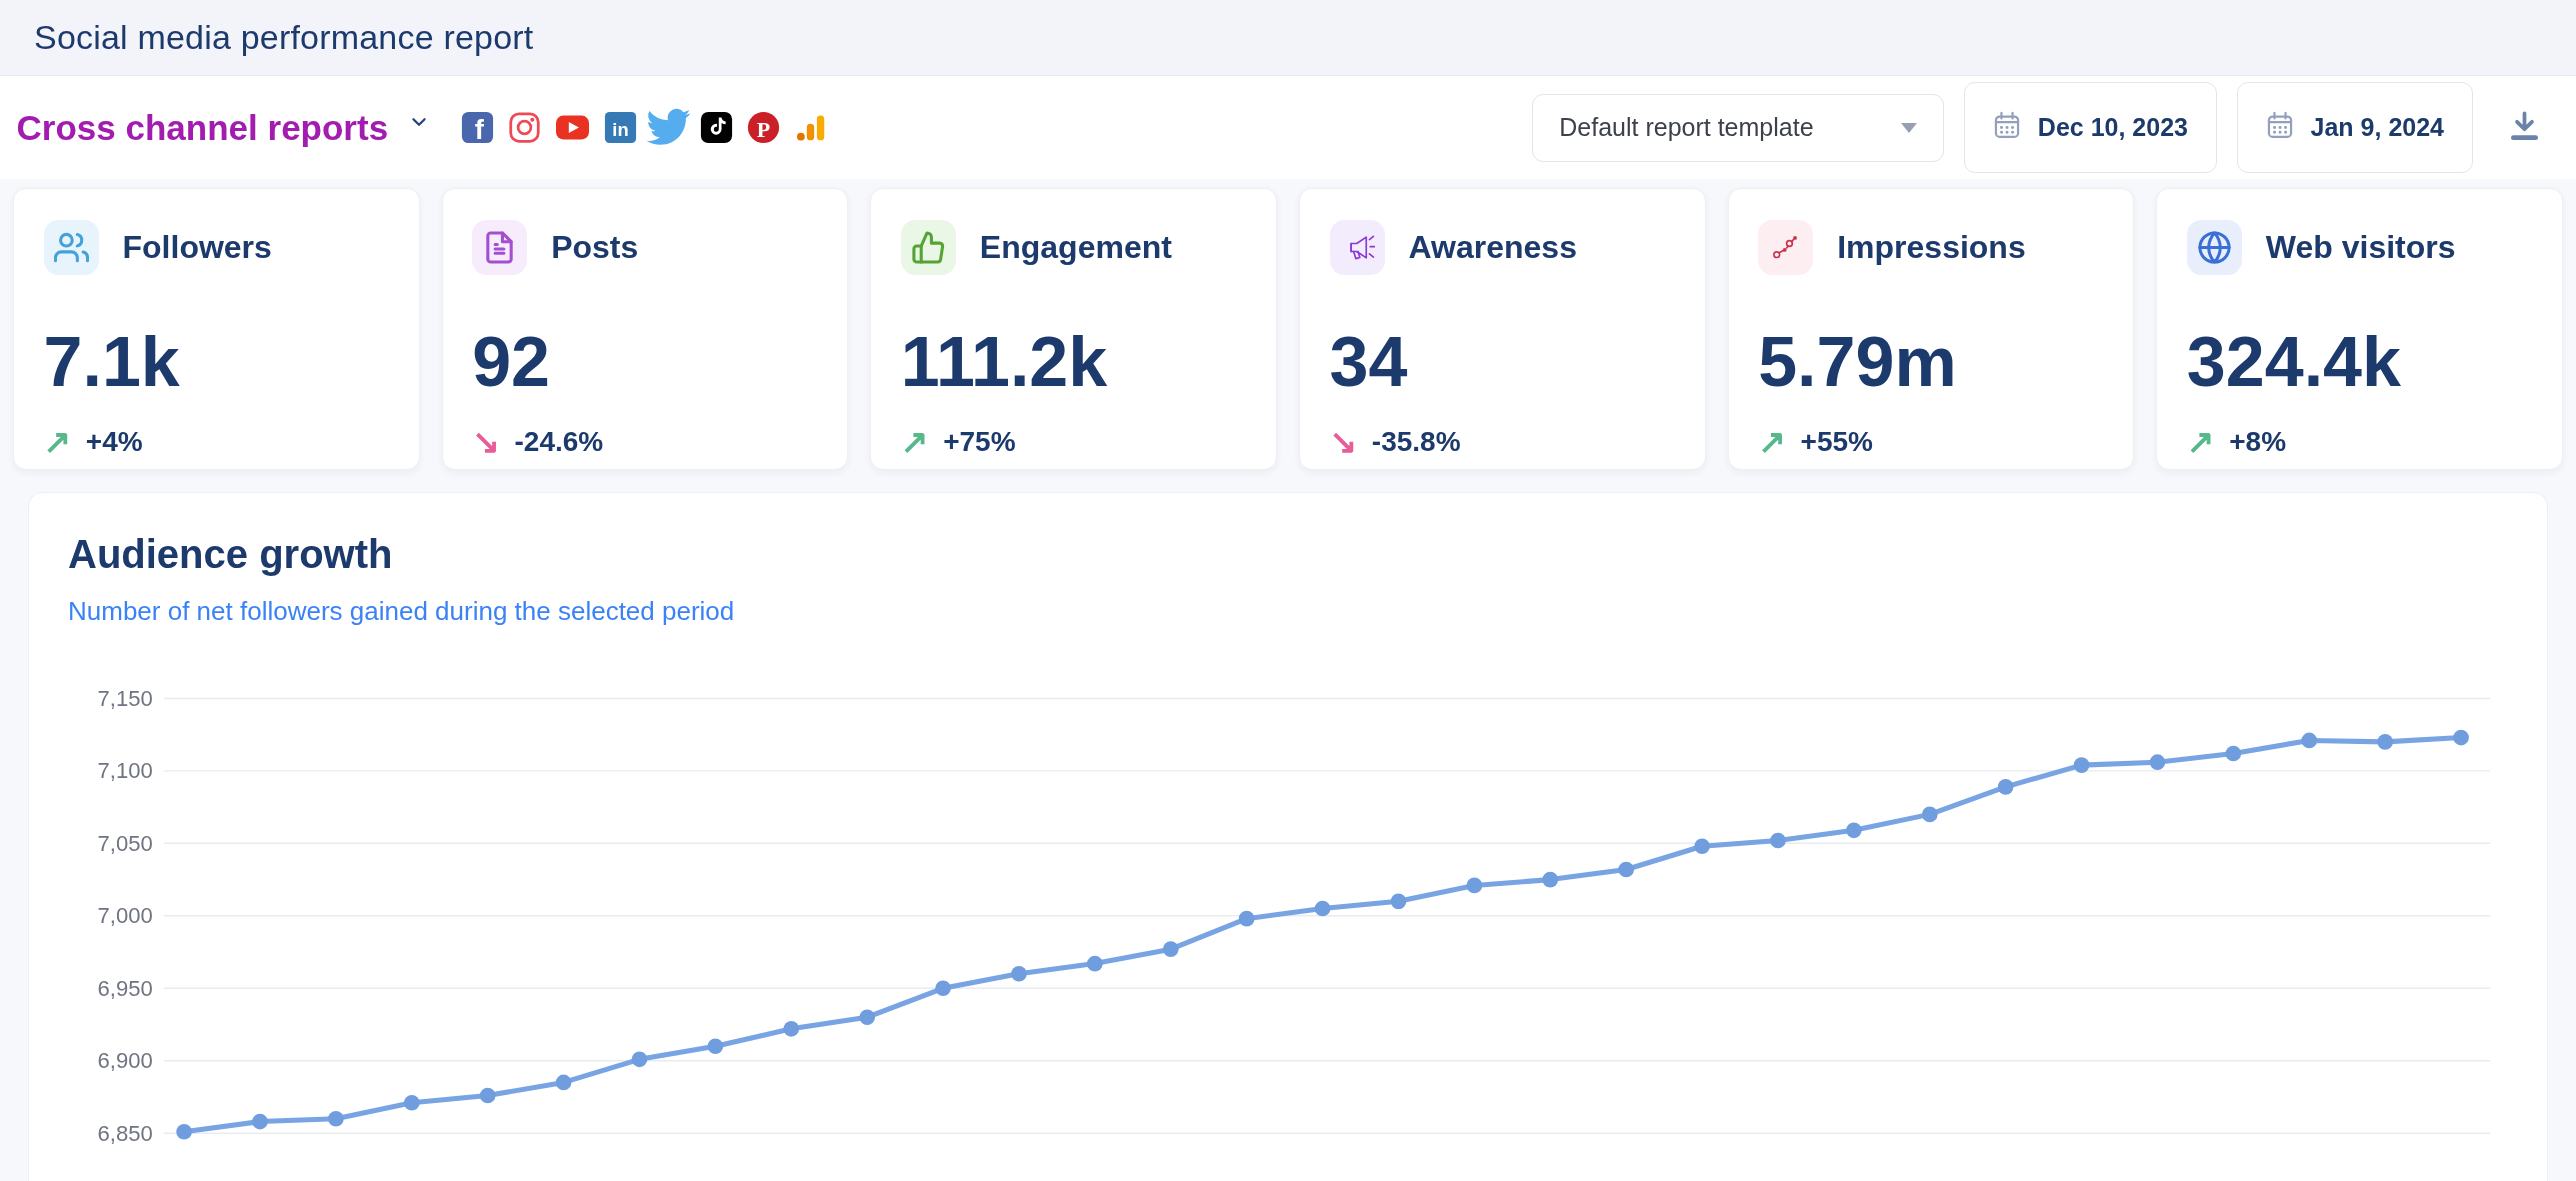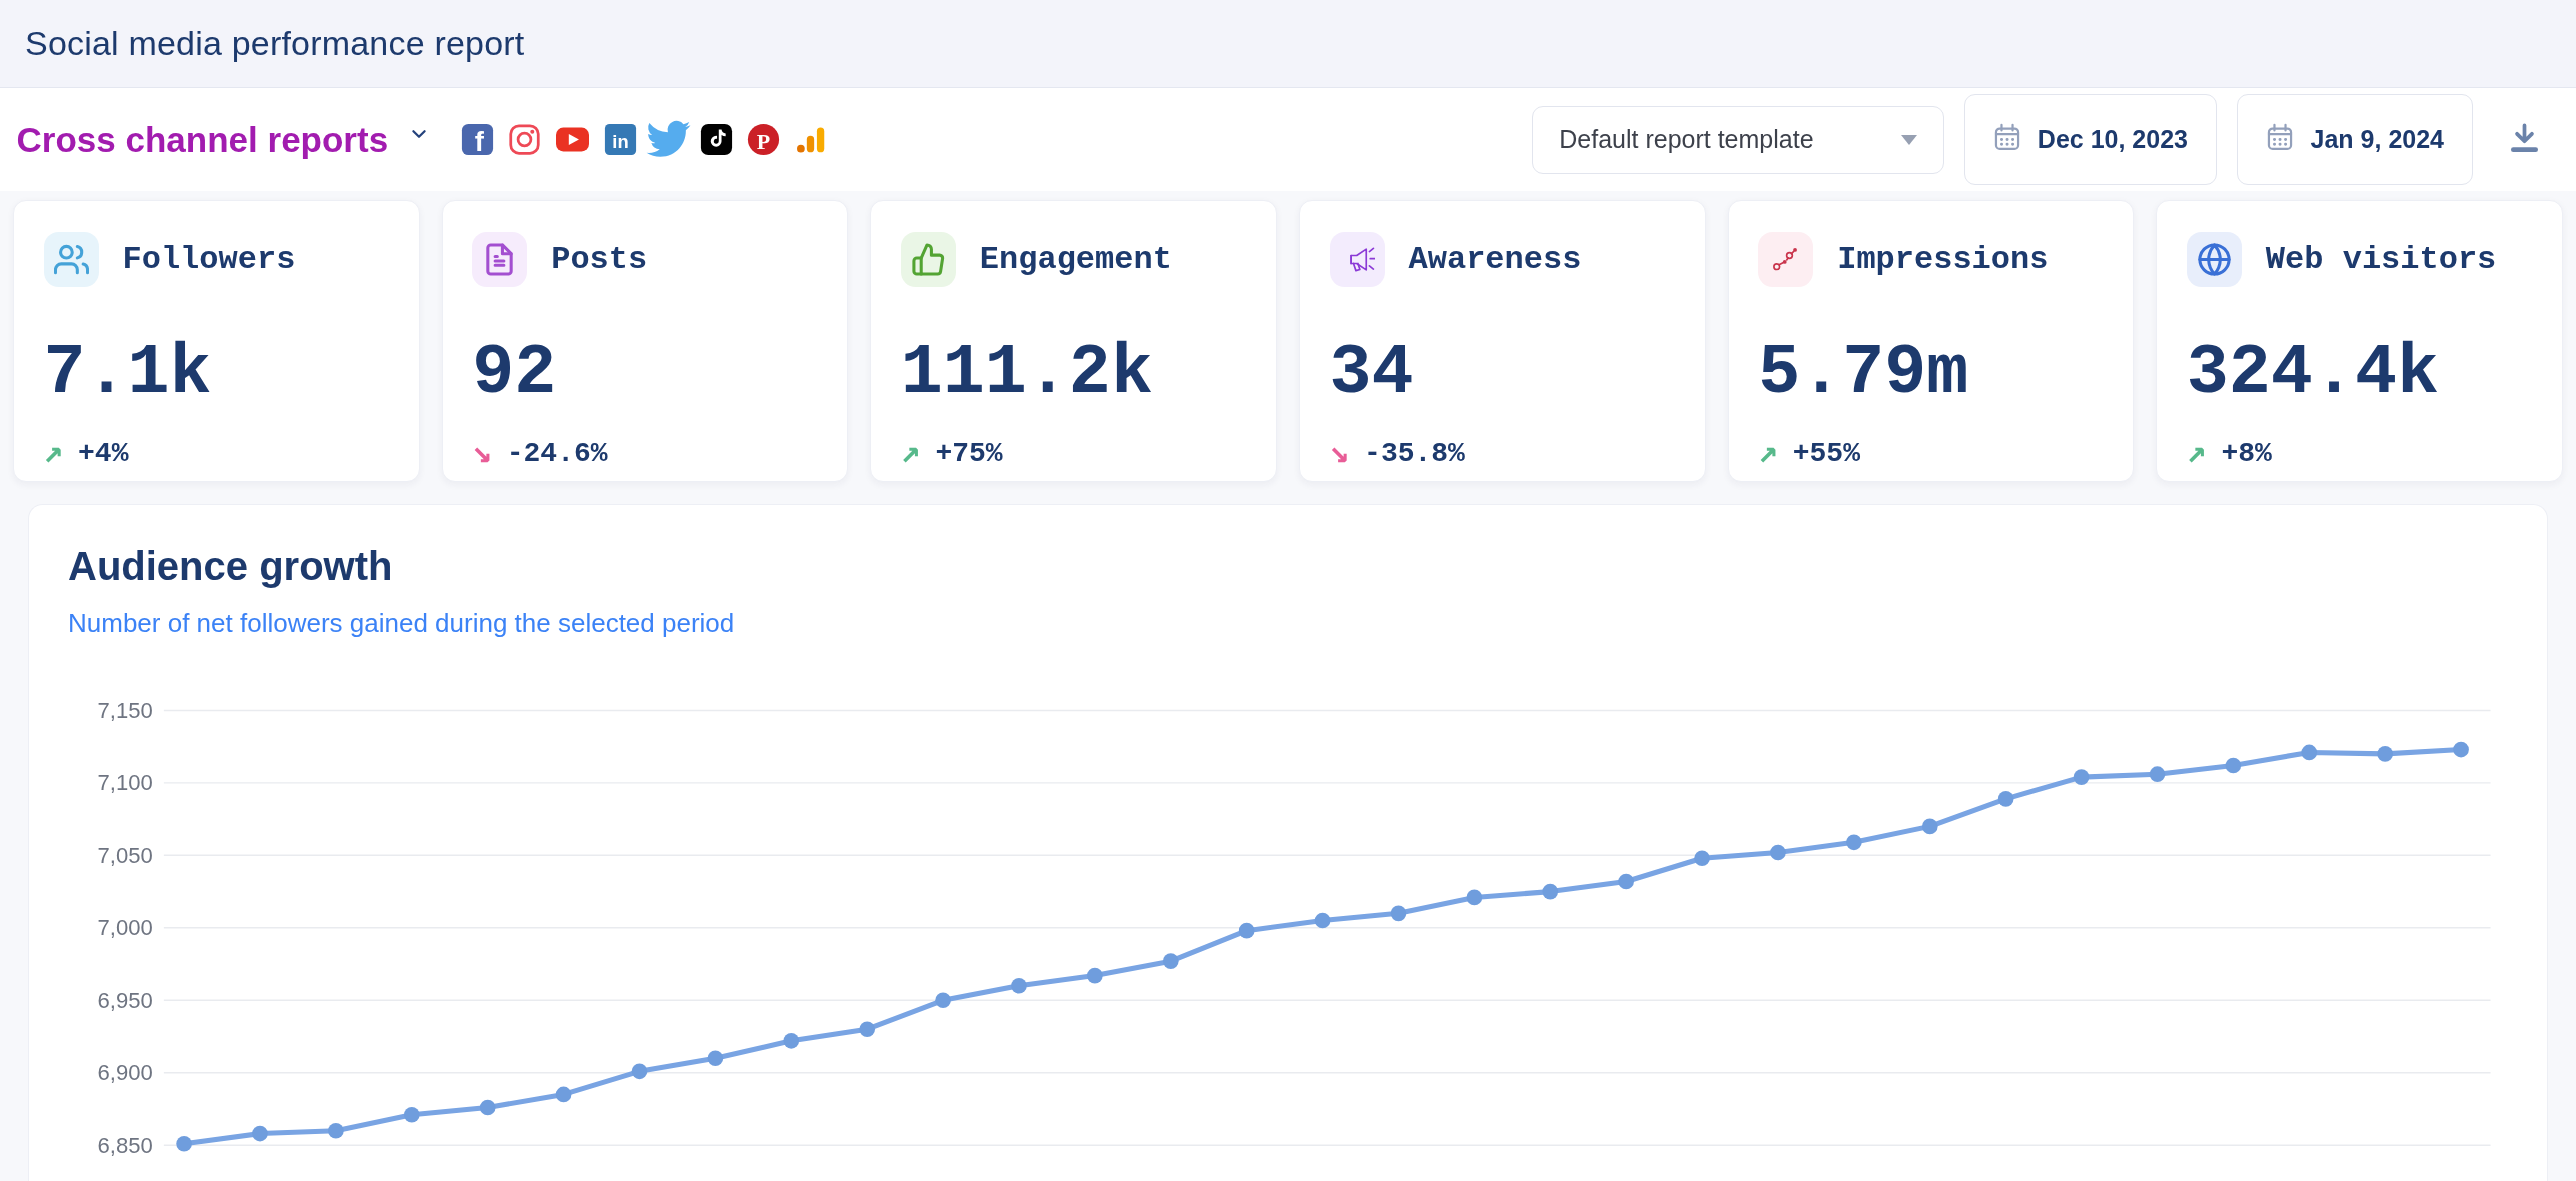--- a/index.html
+++ b/index.html
@@ -4,22 +4,22 @@
 <style>
   * { margin:0; padding:0; box-sizing:border-box; }
   html,body { background:#ffffff; }
   body {
     width:2576px; height:1181px; overflow:hidden;
     font-family:"Liberation Sans", sans-serif;
     color:#1d3a6d;
   }
   
   .topbar {
-    height:88px; background:#f3f4fa; border-bottom:0.9px solid #e4e7f0;
-    display:flex; align-items:center; padding:0 25px;
+    height:76px; background:#f3f4fa; border-bottom:0.9px solid #e4e7f0;
+    display:flex; align-items:center; padding:0 34px;
   }
   .topbar h1 { font-size:34px; font-weight:500; color:#1d3a6d; letter-spacing:0.2px; }
 
   
   .subheader {
     height:103px; background:#ffffff;
     display:flex; align-items:center; justify-content:space-between;
     padding:0 31px 0 16.6px;
   }
   .sub-left { display:flex; align-items:center; }
@@ -39,21 +39,21 @@
     height:91px; border:0.9px solid #e2e5ee; border-radius:11px; background:#fff;
     display:flex; align-items:center; gap:16.6px; padding:0 28px; cursor:pointer;
   }
   .date-box .date-text { font-size:25px; font-weight:600; color:#1d3a6d; }
   .download-btn { margin-left:11px; display:flex; align-items:center; cursor:pointer; }
 
   
   .cards-zone { background:#f7f8fb; padding:9.2px 13px 22px; display:flex; gap:22px; }
   .kpi-card {
     flex:1 1 0; background:#fff; border:0.9px solid #edeff5; border-radius:13px;
-    box-shadow:0 2.8px 7.4px rgba(30,41,80,.05); height:282px; padding:31px 29.5px 0;font-family:Liberation Mono, monospace;
+    box-shadow:0 2.8px 7.4px rgba(30,41,80,.05); height:282px; padding:31px 29.5px 0;
   }
   .kpi-head { display:flex; align-items:center; gap:24px; }
   .kpi-tile { width:55px; height:55px; border-radius:14.7px; display:flex; align-items:center; justify-content:center; }
   .kpi-label { font-size:32px; font-weight:600; color:#1d3a6d; }
   .kpi-value { margin-top:52px; font-size:70px; font-weight:600; color:#1d3a6d; line-height:1; }
   .kpi-delta { margin-top:28px; display:flex; align-items:center; gap:14.7px; }
   .kpi-arrow { font-size:33px; font-weight:700; line-height:1; }
   .kpi-arrow.up { color:#57b98b; }
   .kpi-arrow.down { color:#e85d97; }
   .kpi-delta-text { font-size:28px; font-weight:700; color:#1d3a6d; }

